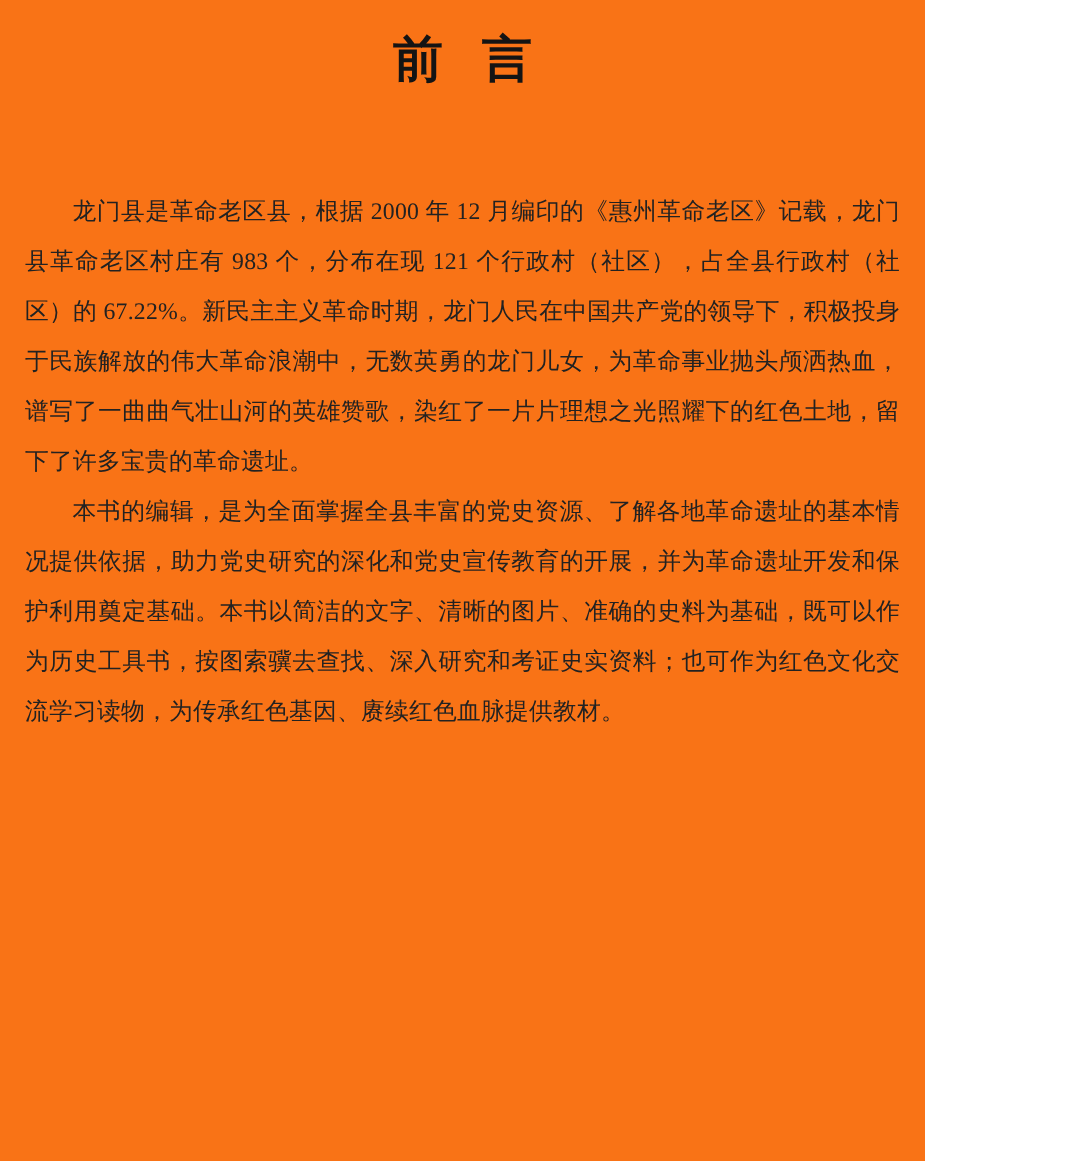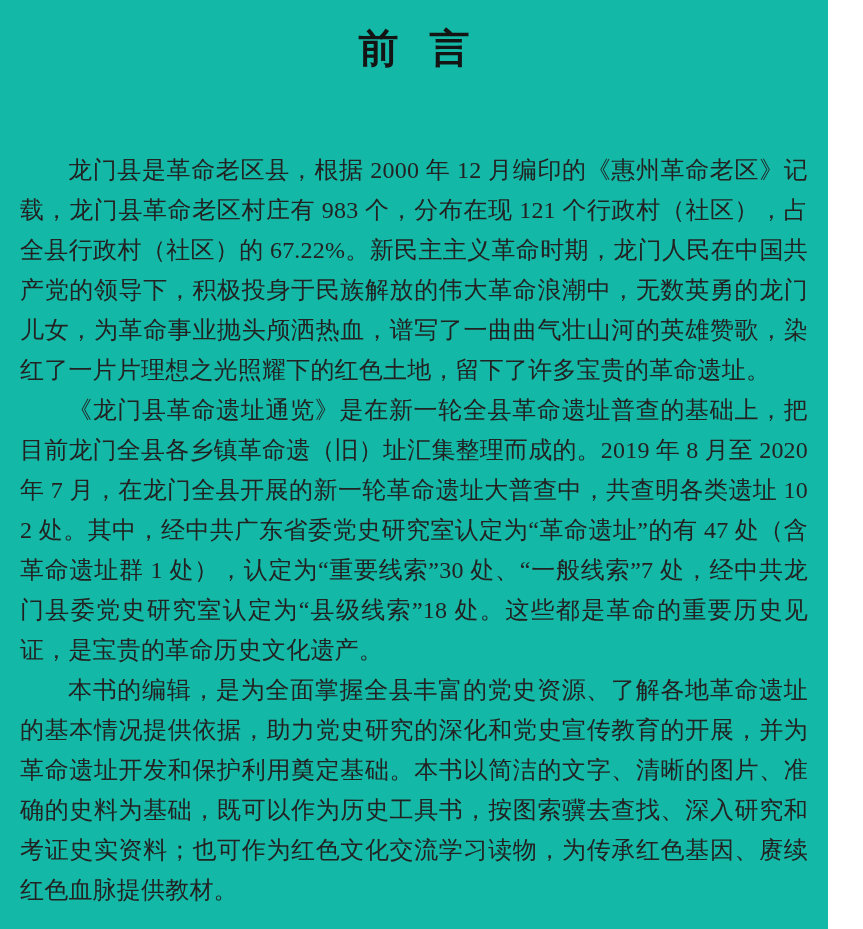--- a/index.html
+++ b/index.html
@@ -8,55 +8,54 @@
     background: #ffffff;
   }
   body {
     width: 863px;
     height: 929px;
     overflow: hidden;
     font-family: "Liberation Serif", "DejaVu Serif", serif;
   }
   .page {
     box-sizing: border-box;
-    width: 828px;
+    width: 740px;
     height: 929px;
     padding: 26px 20px 0 20px;
-    background: #14b8a6;
+    background: #f97316;
   }
   .doc-title {
     margin: 0;
     text-align: center;
     font-family: "Liberation Sans", "DejaVu Sans", sans-serif;
     font-weight: bold;
     font-size: 40px;
     line-height: 44px;
     letter-spacing: 10px;
     color: #141414;
     text-indent: 10px; 
   }
   .doc-body {
     margin-top: 80px;
   }
   .doc-body p {
     margin: 0;
-    font-size: 24px;
+    font-size: 19px;
     line-height: 40px;
     color: #222222;
     text-align: justify;
     text-justify: inter-ideograph;
     text-indent: 2em;
     letter-spacing: 0.2px;
     word-break: break-all;
   }
 </style>
 </head>
 <body>
 
 <div class="page">
   <h1 class="doc-title">前 言</h1>
 
   <div class="doc-body">
     <p>龙门县是革命老区县，根据 2000 年 12 月编印的《惠州革命老区》记载，龙门县革命老区村庄有 983 个，分布在现 121 个行政村（社区），占全县行政村（社区）的 67.22%。新民主主义革命时期，龙门人民在中国共产党的领导下，积极投身于民族解放的伟大革命浪潮中，无数英勇的龙门儿女，为革命事业抛头颅洒热血，谱写了一曲曲气壮山河的英雄赞歌，染红了一片片理想之光照耀下的红色土地，留下了许多宝贵的革命遗址。</p>
-    <p>《龙门县革命遗址通览》是在新一轮全县革命遗址普查的基础上，把目前龙门全县各乡镇革命遗（旧）址汇集整理而成的。2019 年 8 月至 2020 年 7 月，在龙门全县开展的新一轮革命遗址大普查中，共查明各类遗址 102 处。其中，经中共广东省委党史研究室认定为“革命遗址”的有 47 处（含革命遗址群 1 处），认定为“重要线索”30 处、“一般线索”7 处，经中共龙门县委党史研究室认定为“县级线索”18 处。这些都是革命的重要历史见证，是宝贵的革命历史文化遗产。</p>
     <p>本书的编辑，是为全面掌握全县丰富的党史资源、了解各地革命遗址的基本情况提供依据，助力党史研究的深化和党史宣传教育的开展，并为革命遗址开发和保护利用奠定基础。本书以简洁的文字、清晰的图片、准确的史料为基础，既可以作为历史工具书，按图索骥去查找、深入研究和考证史实资料；也可作为红色文化交流学习读物，为传承红色基因、赓续红色血脉提供教材。</p>
   </div>
 </div>
 
 </body></html>

